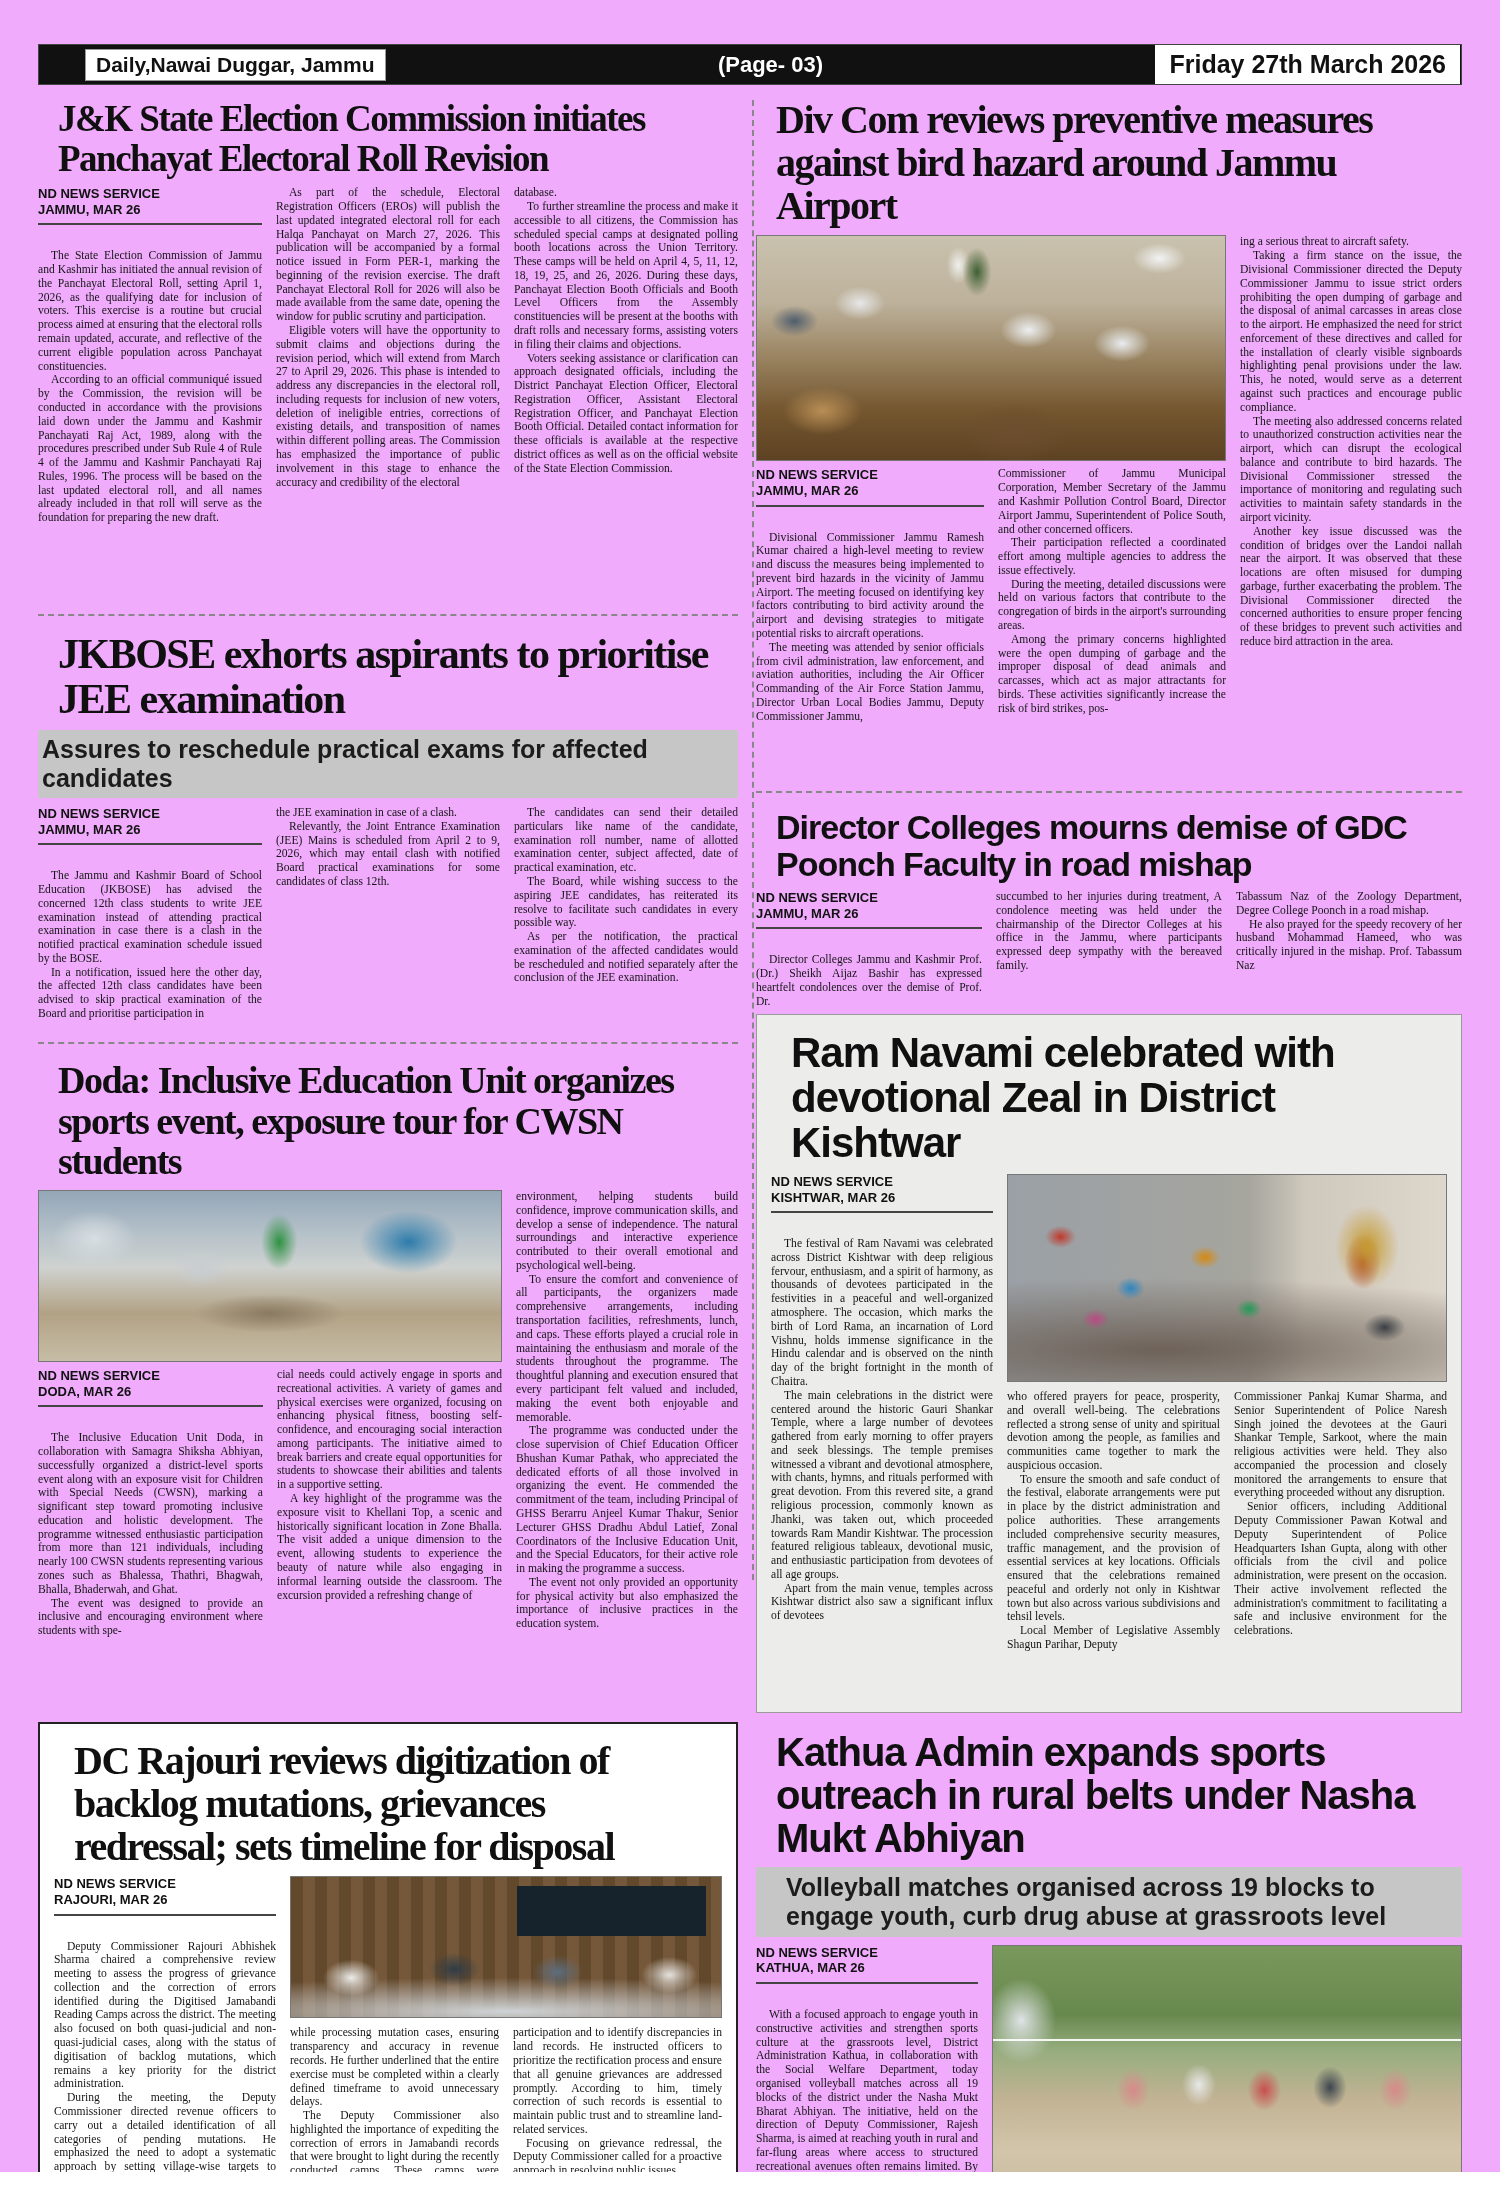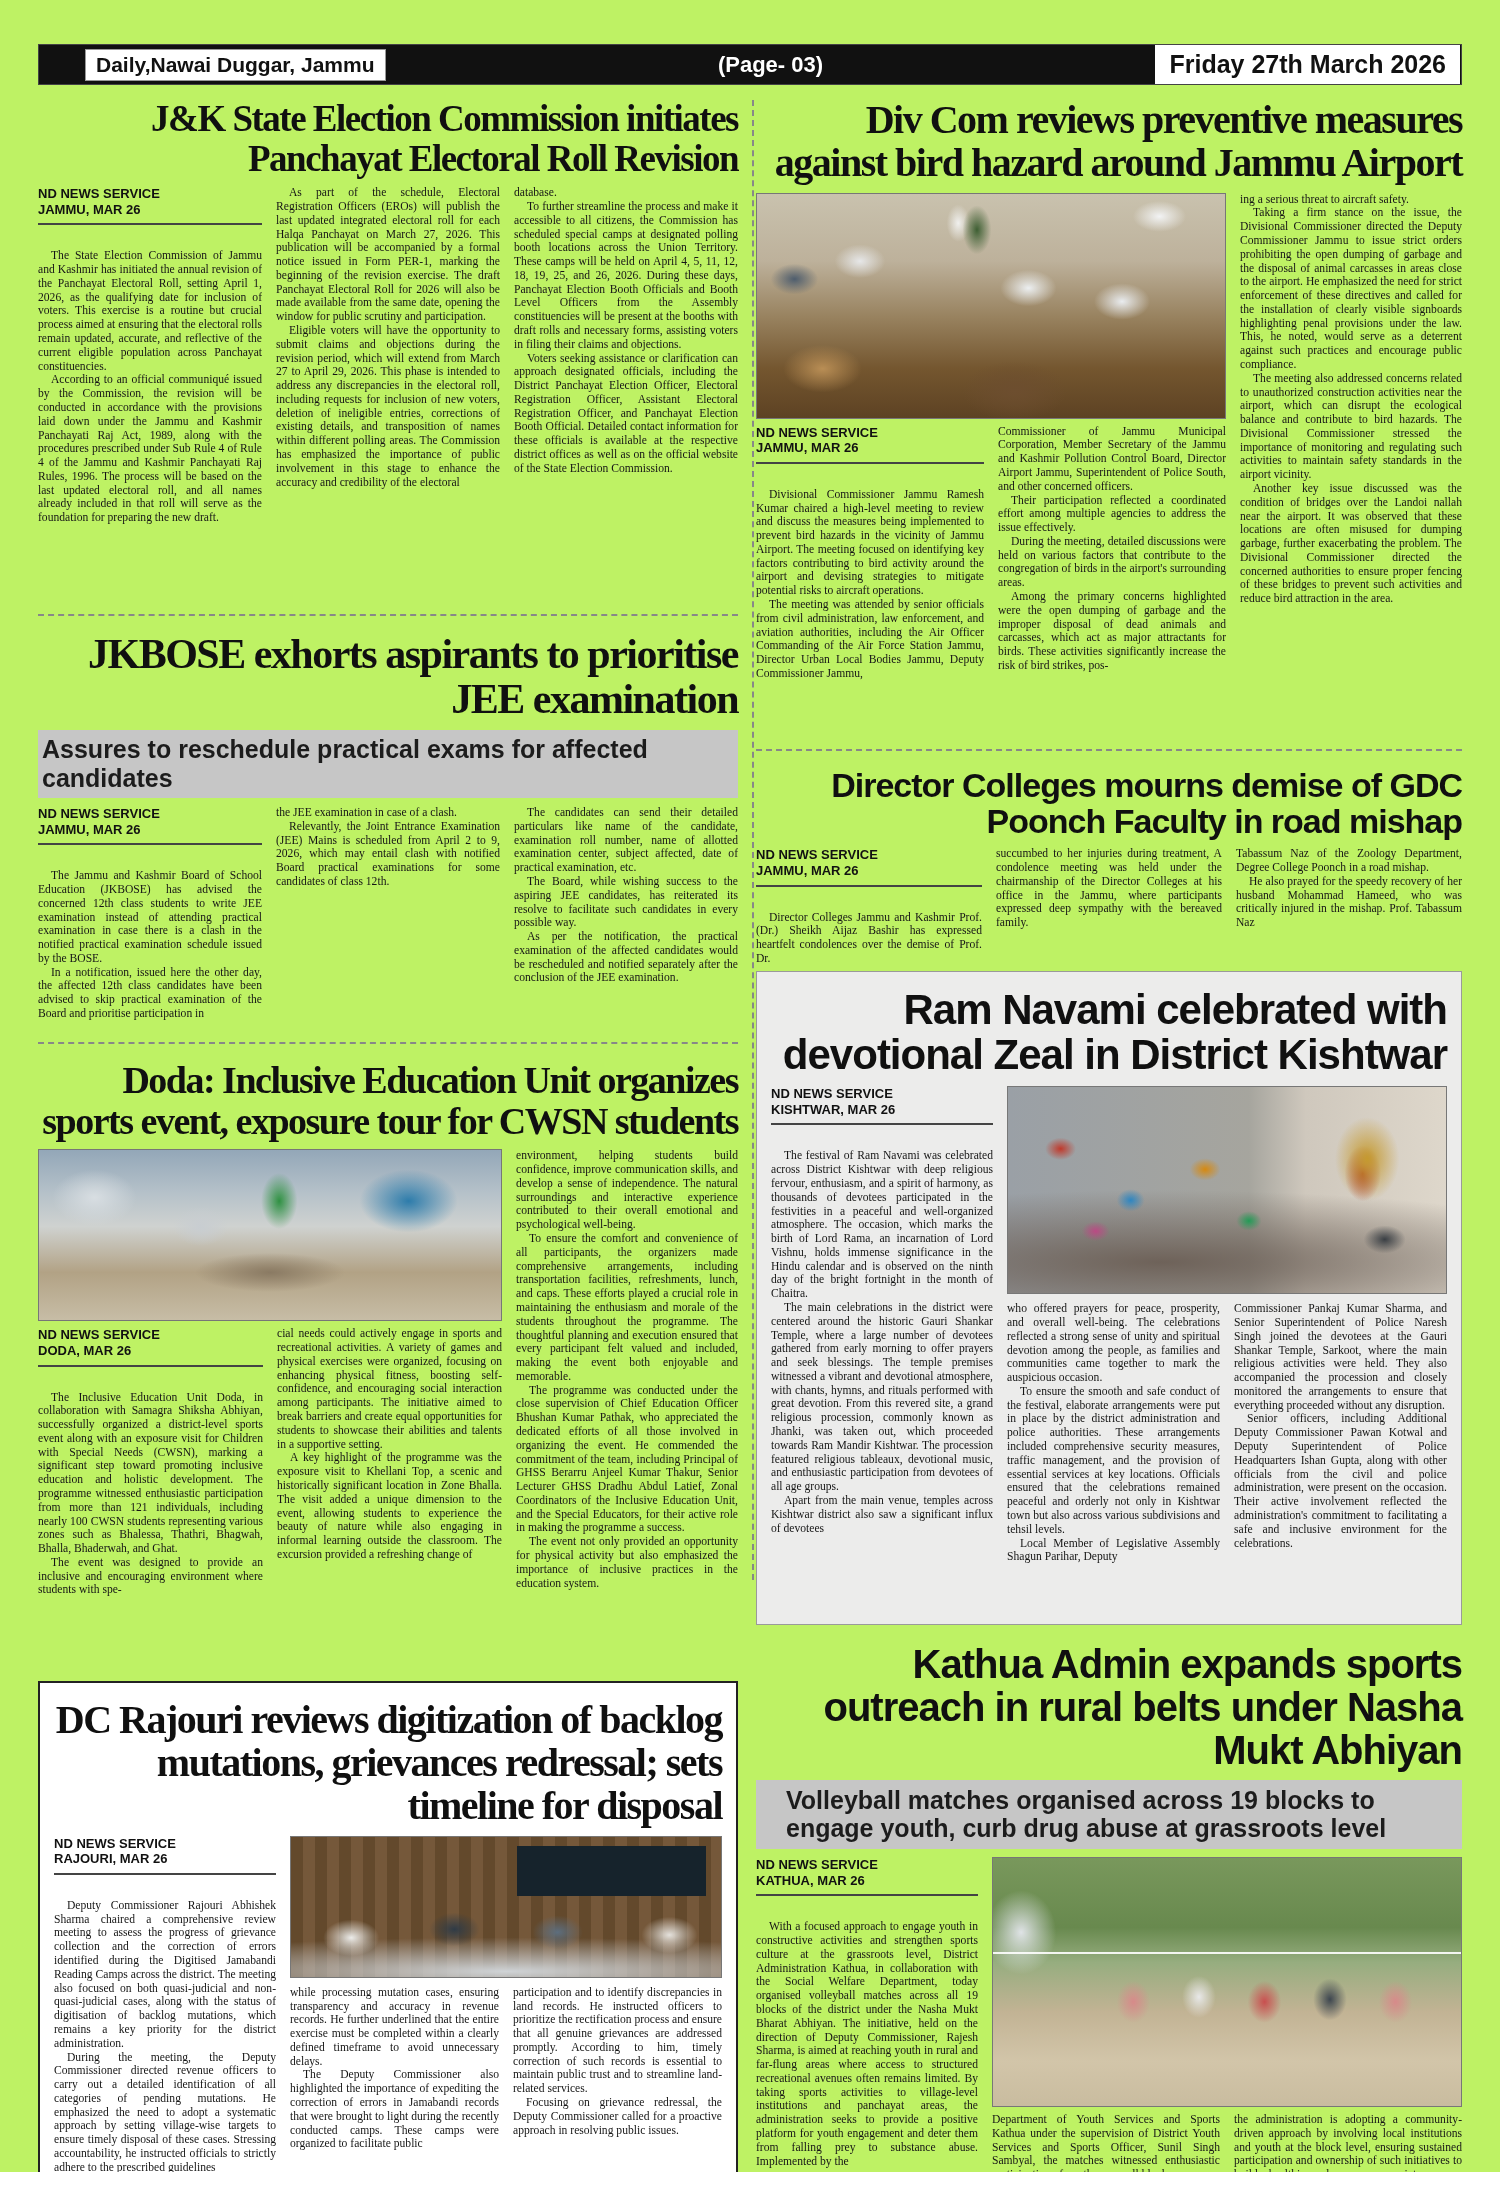--- a/index.html
+++ b/index.html
@@ -1,38 +1,38 @@
 <!DOCTYPE html>
 <html><head>
 <meta charset="utf-8">
 <style>
   * { margin:0; padding:0; box-sizing:border-box; }
   html,body { background:#ffffff; }
-  .page { position:relative; width:1500px; height:2172px; margin:0 auto; background:#bef264;
+  .page { position:relative; width:1500px; height:2172px; margin:0 auto; background:#f0abfc;
           color:#141414; overflow:hidden; display:flex; flex-direction:column;
           font-family:"Liberation Serif","DejaVu Serif",serif; }
 
   
   .masthead { margin:44px 38px 6px; height:50px; background:#111; border:1px solid #444;
               display:flex; align-items:center; font-family:"Liberation Sans",sans-serif; }
   .mast-left { background:#fff; border:1px solid #999; color:#111; font-weight:bold; font-size:21px;
                padding:3px 10px; margin-left:46px; white-space:nowrap; }
   .mast-center { flex:1; text-align:center; color:#fff; font-weight:bold; font-size:22px; }
   .mast-right { background:#fff; color:#111; font-weight:bold; font-size:25px; padding:5px 14px;
                 margin-right:1px; white-space:nowrap; }
 
   
   .content { flex:1; display:flex; gap:18px; padding:0 38px; align-items:flex-start; }
   .half { display:flex; flex-direction:column; }
   .half.left  { width:700px; flex:none; }
   .half.right { flex:1; }
   .vline { position:absolute; left:752px; top:100px; height:1480px; border-left:2px dashed #888; }
 
   
-  .hl { text-align:right; font-weight:700; color:#101010; line-height:1.07; margin:8px 0 8px; }
+  .hl { text-align:left; font-weight:700; color:#101010; line-height:1.07; margin:8px 20px 8px; }
   .hl.serif { font-family:"Liberation Serif","DejaVu Serif",serif; letter-spacing:-1.5px; }
   .hl.sans  { font-family:"Liberation Sans","DejaVu Sans",sans-serif; letter-spacing:-1px; }
   .hl-37{font-size:37px;} .hl-40{font-size:40px;} .hl-42{font-size:42px;} .hl-34{font-size:34px;} .hl-38{font-size:38px;}
 
   .subhead { background:#c6c6c6; text-align:left; font-family:"Liberation Sans",sans-serif;
              font-weight:bold; color:#1c1c1c; margin:2px 0 8px; }
   .subhead.one { font-size:25px; padding:5px 4px; }
   .subhead.two { font-size:25px; line-height:1.15; padding:6px 30px; }
 
   .byline { font-family:"Liberation Sans",sans-serif; font-weight:bold; font-size:13px;

